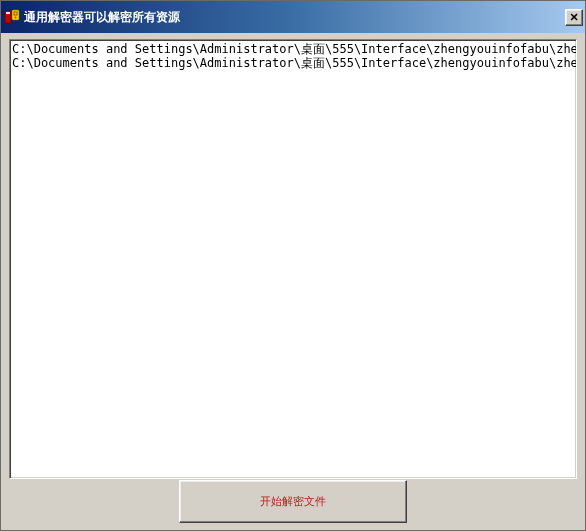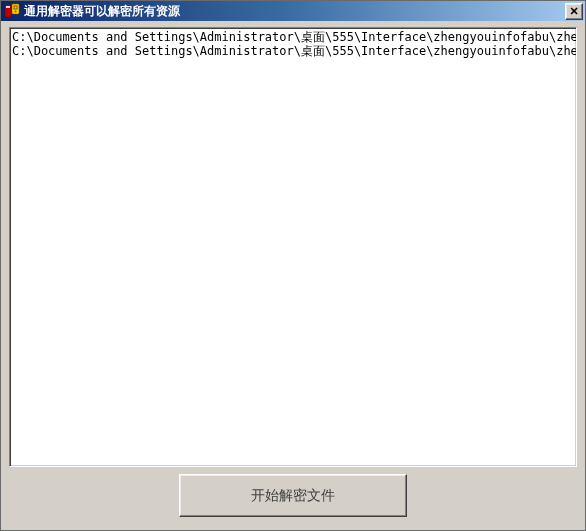--- a/index.html
+++ b/index.html
@@ -14,21 +14,21 @@
   .window {
     width: 586px;
     height: 531px;
     background: #d4d0c8;
     border: 1px solid #6a6a6a;
     box-sizing: border-box;
     display: flex;
     flex-direction: column;
   }
   .titlebar {
-    height: 20px;
+    height: 32px;
     background: linear-gradient(to right, #0a246a, #3a6ea5, #a6caf0);
     display: flex;
     align-items: center;
     color: #ffffff;
     font-size: 12px;
     font-weight: bold;
     padding-left: 3px;
     flex-shrink: 0;
   }
   .titlebar .icon {
@@ -101,22 +101,22 @@
     background: #d4d0c8;
     border-top: 1px solid #ffffff;
     border-left: 1px solid #ffffff;
     border-right: 1px solid #404040;
     border-bottom: 1px solid #404040;
     box-shadow: inset -1px -1px 0 #808080, inset 1px 1px 0 #ececec;
     display: flex;
     align-items: center;
     justify-content: center;
     font-family: "SimSun", "宋体", serif;
-    font-size: 14px;
-    color: #404040;
+    font-size: 11px;
+    color: #b91c1c;
     cursor: default;
   }
 </style>
 </head>
 <body>
 
 <div class="window">
   <div class="titlebar">
     <span class="icon">
       <svg width="16" height="16" viewBox="0 0 16 16">

